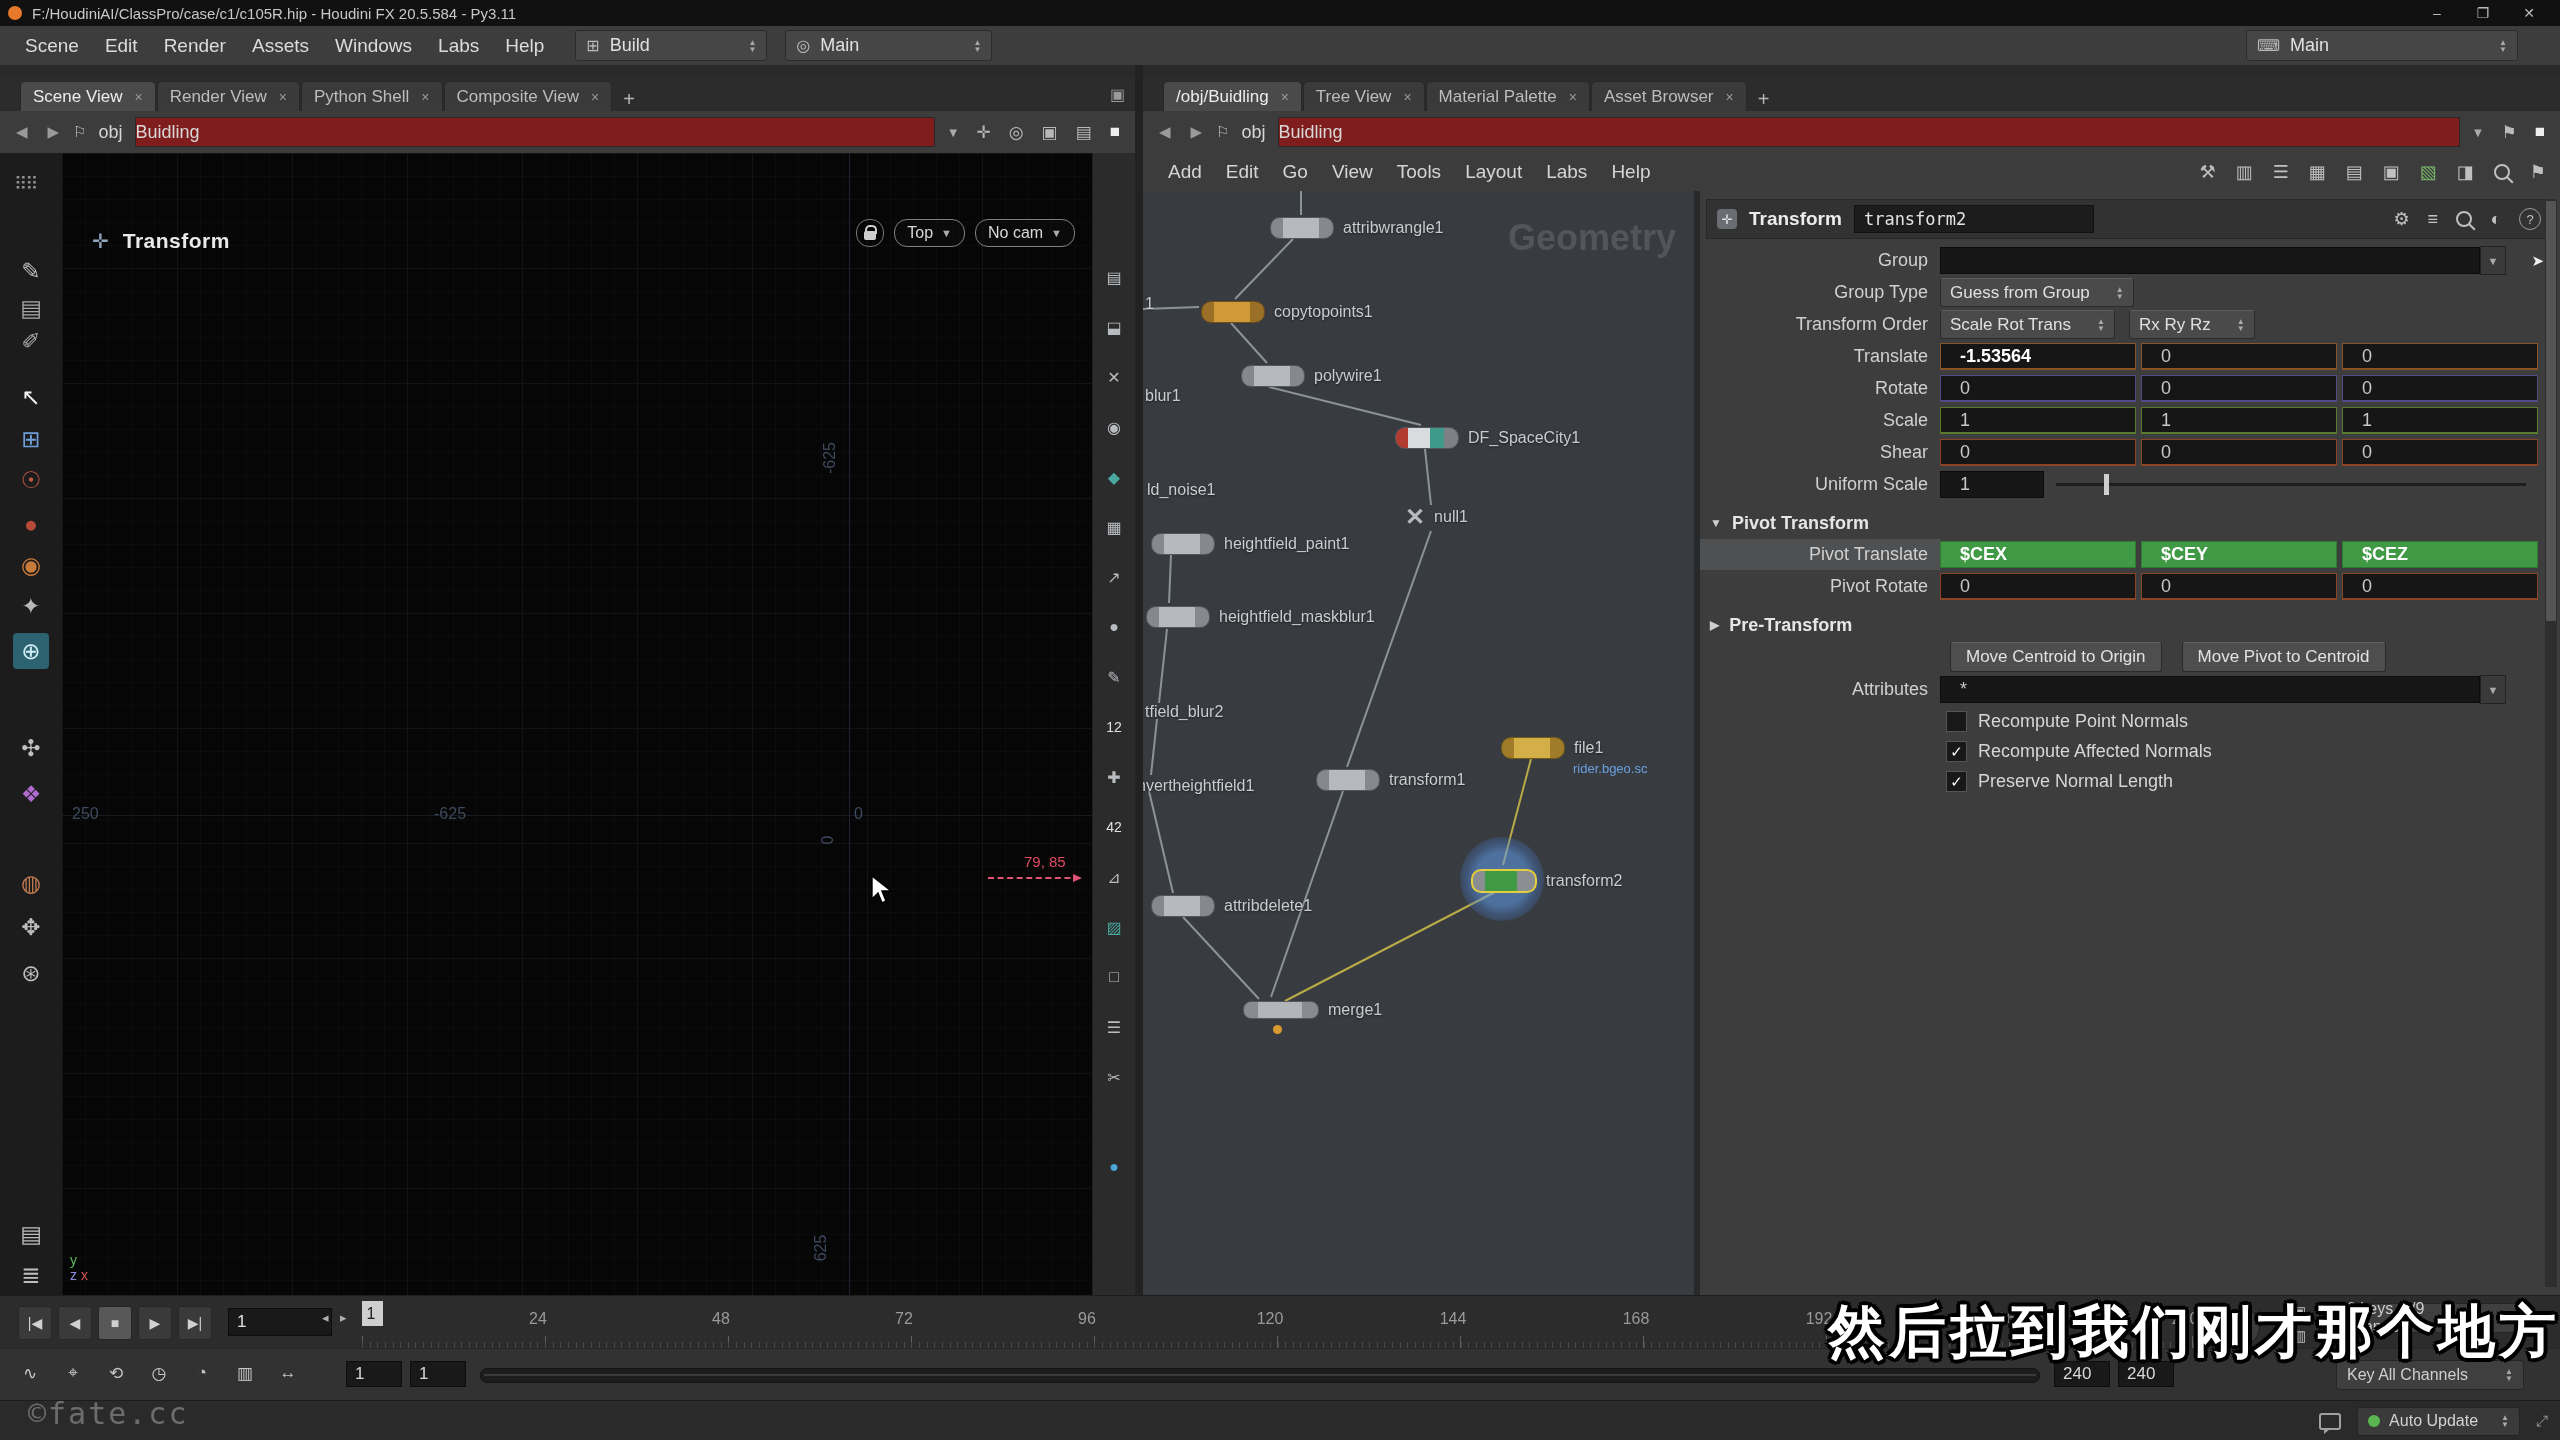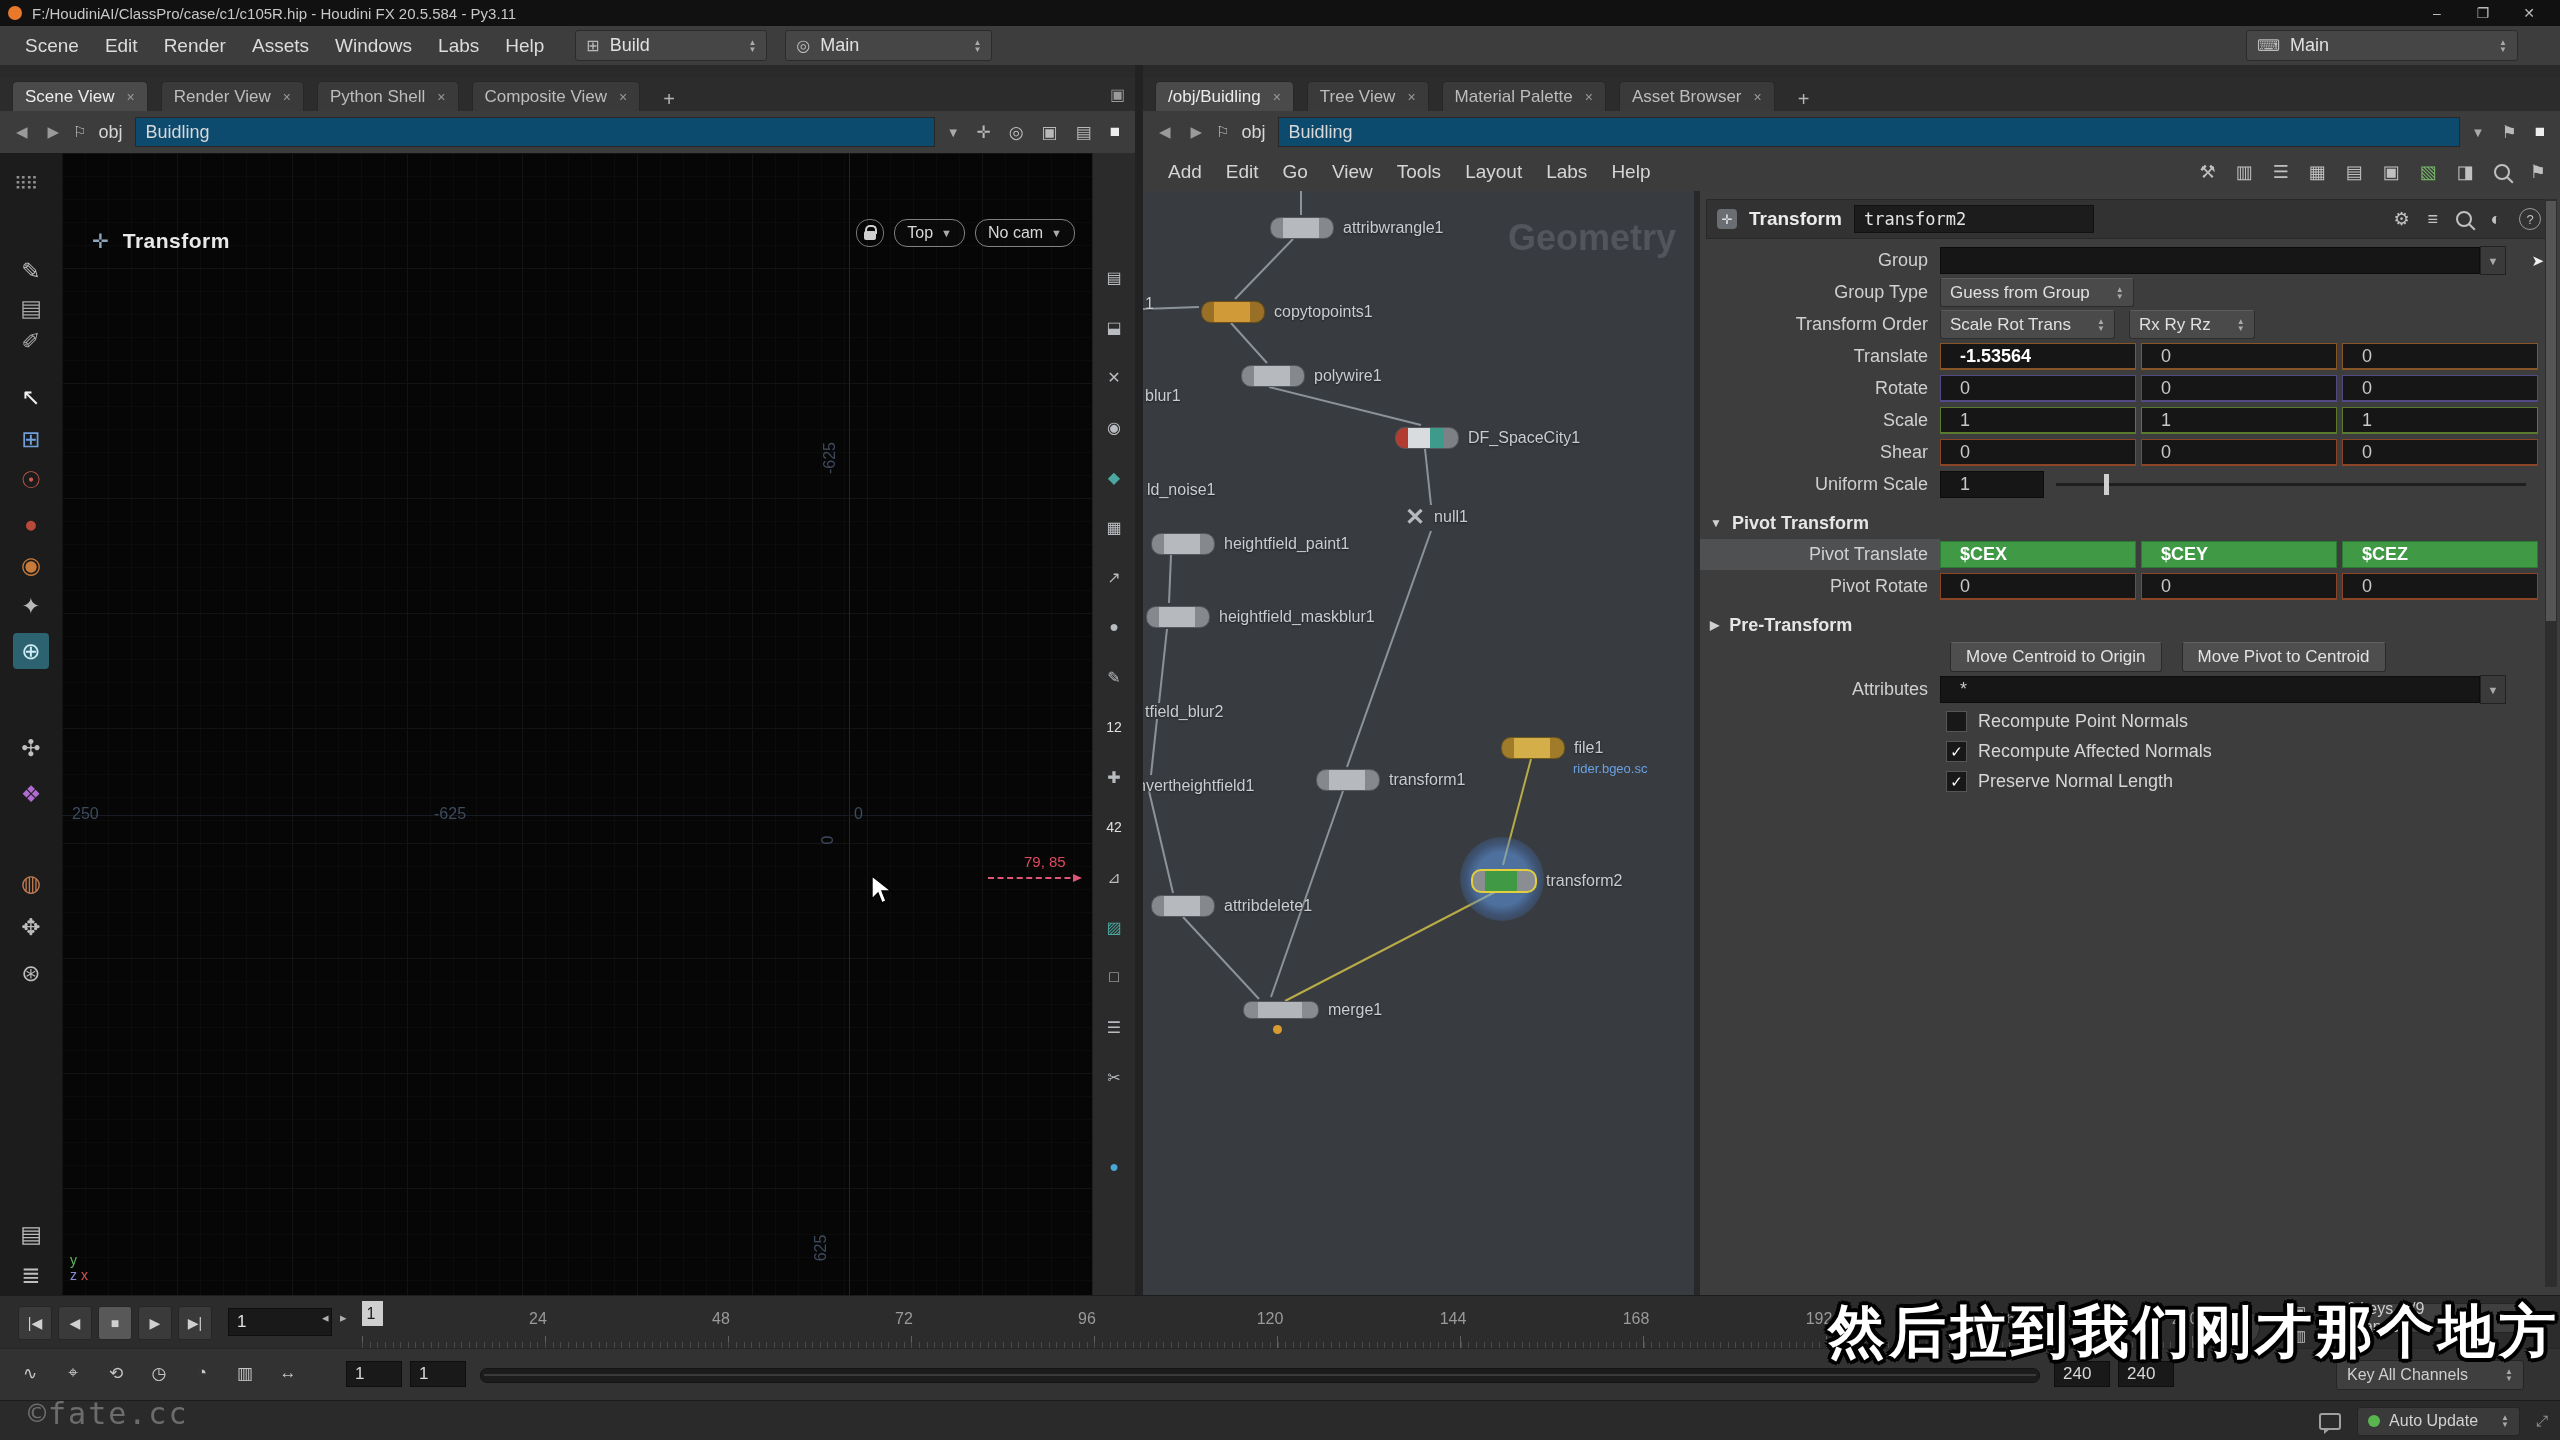--- a/index.html
+++ b/index.html
@@ -17,33 +17,33 @@
   .mitem{padding:5px 13px;font-size:19px;color:#dcdcdc;}
   .selector{display:flex;align-items:center;gap:10px;background:#464646;border:1px solid #2b2b2b;border-radius:3px;
             height:29px;padding:0 10px;margin-left:18px;font-size:18px;color:#e0e0e0;}
   .selico{color:#b9b9b9;font-size:16px;}
   .updown{display:flex;flex-direction:column;font-size:8px;line-height:7px;color:#aaa;margin-left:auto;padding-left:14px;}
   
   #main{position:absolute;top:65px;left:0;right:0;height:1230px;background:#2a2a2a;}
   .lpane{position:absolute;left:0;top:0;width:1135px;bottom:0;}
   .mdiv{position:absolute;left:1135px;top:0;width:8px;bottom:0;background:#222;}
   .rpane{position:absolute;left:1143px;top:0;right:0;bottom:0;}
-  .ptabs{position:absolute;top:13px;left:0;right:0;height:33px;background:#2c2c2c;display:flex;align-items:flex-end;padding-left:12px;gap:13px;}
+  .ptabs{position:absolute;top:13px;left:0;right:0;height:33px;background:#2c2c2c;display:flex;align-items:flex-end;padding-left:20px;gap:1px;}
   .ptab{display:flex;align-items:center;gap:12px;background:#3a3a3a;border:1px solid #272727;border-bottom:none;
         border-radius:5px 5px 0 0;height:29px;padding:0 12px;font-size:17px;color:#bdbdbd;}
   .ptab.active{background:#4a4a4a;color:#ececec;}
   .tabx{font-size:14px;color:#9a9a9a;}
   .tabadd{font-size:20px;color:#b5b5b5;padding:0 10px;}
   .paneico{margin-left:auto;margin-right:10px;color:#9a9a9a;font-size:16px;align-self:center;}
   .pathbar{position:absolute;top:46px;left:0;right:0;height:42px;background:#3c3c3c;border-bottom:1px solid #2c2c2c;
            display:flex;align-items:center;gap:8px;padding:0 10px;}
   .navarr{color:#9a9a9a;font-size:15px;padding:2px 6px;}
   .ctxflag{color:#b9b9b9;font-size:15px;}
   .ctxname{color:#d6d6d6;font-size:18px;padding:0 4px;}
-  .pathfield{flex:1;height:28px;background:#0c4a6e;border:1px solid #282828;display:flex;align-items:center;padding:0 10px;
+  .pathfield{flex:1;height:28px;background:#7f1d1d;border:1px solid #282828;display:flex;align-items:center;padding:0 0;
              color:#d8d8d8;font-size:18px;}
   .pathdrop{color:#aaa;font-size:13px;padding:0 4px;}
   .pbicon{color:#b9b9b9;font-size:17px;padding:0 5px;}
   .pbicon.white{color:#eee;}
   
   .vparea{position:absolute;top:88px;left:0;right:0;bottom:0;background:#070707;}
   .shelf{position:absolute;left:0;top:0;width:62px;bottom:0;background:#1c1c1c;}
   .shelfico{position:absolute;left:13px;width:36px;height:36px;display:flex;align-items:center;justify-content:center;
             font-size:23px;border-radius:4px;}
   .shelfico.active{background:#2d6271;}

